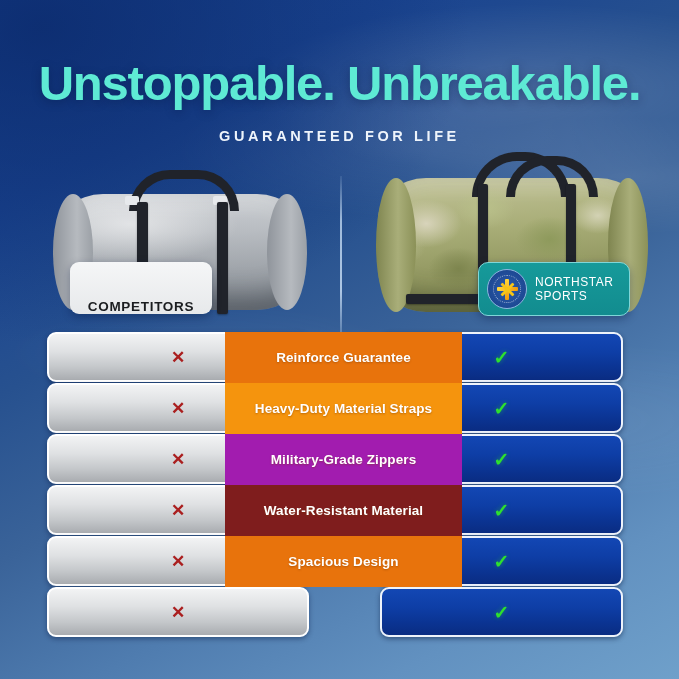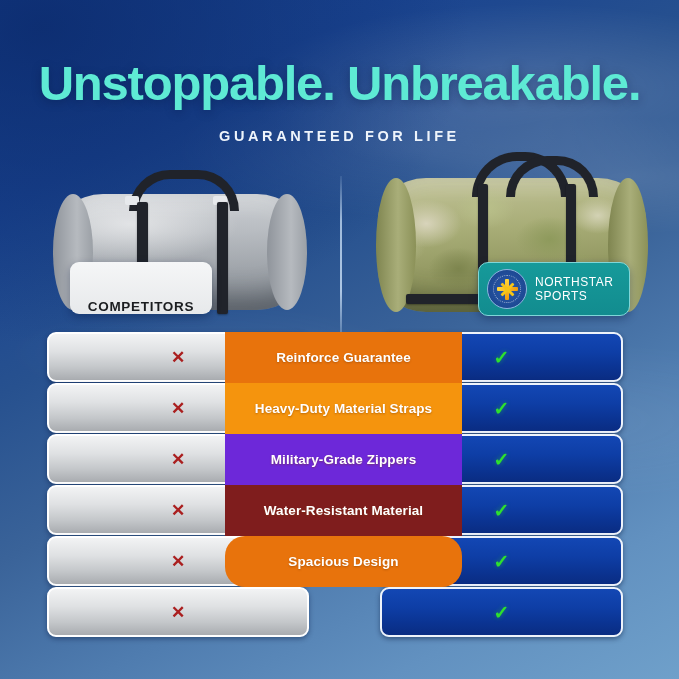--- a/index.html
+++ b/index.html
@@ -227,25 +227,25 @@
       </div>
     </div>
 
     <div class="band">
       <div class="bandrow" style="background:#E8730C;">
         <span>Reinforce Guarantee</span>
       </div>
       <div class="bandrow" style="background:#F5940D;">
         <span>Heavy-Duty Material Straps</span>
       </div>
-      <div class="bandrow" style="background:#6d28d9;">
+      <div class="bandrow" style="background:#a21caf;">
         <span>Military-Grade Zippers</span>
       </div>
       <div class="bandrow" style="background:#7f1d1d;">
         <span>Water-Resistant Material</span>
       </div>
-      <div class="bandrow" style="background:#E8730C;border-radius:20px;">
+      <div class="bandrow" style="background:#E8730C;">
         <span>Spacious Design</span>
       </div>
     </div>
 
   </div>
 </div>
 
 </body></html>

